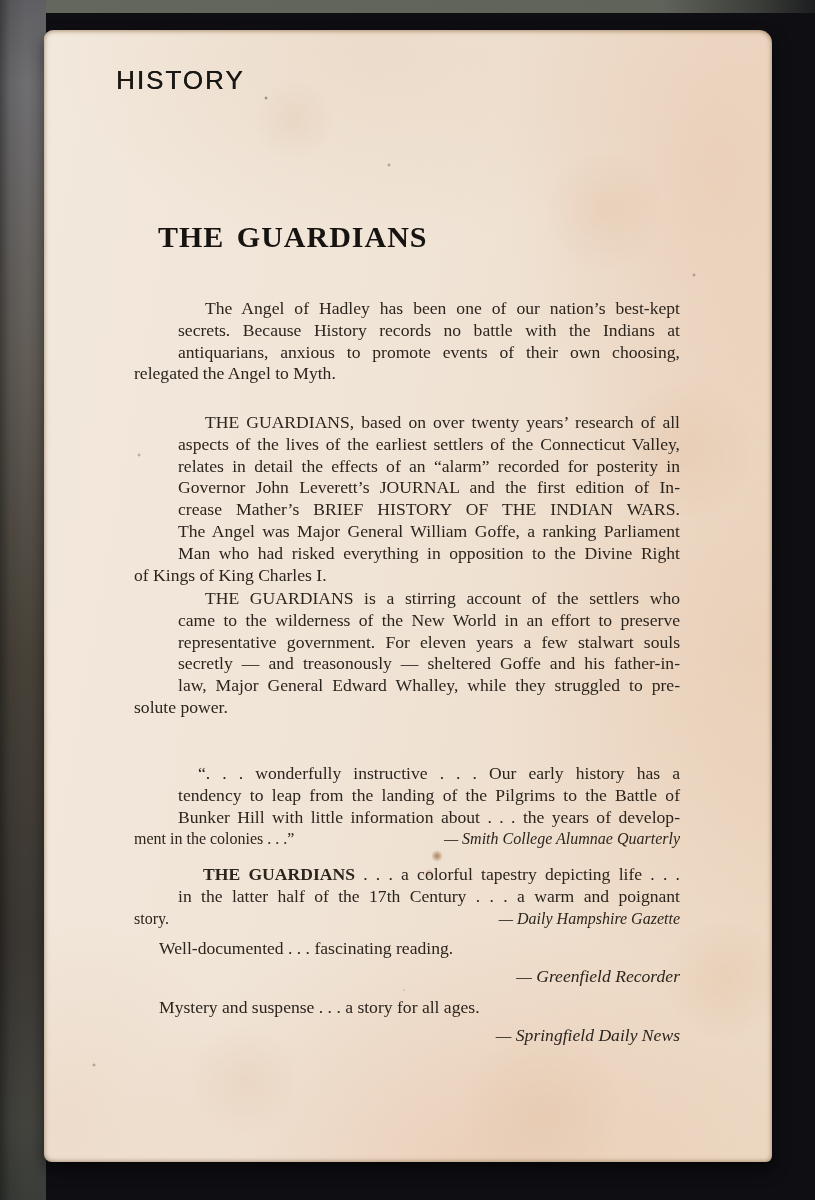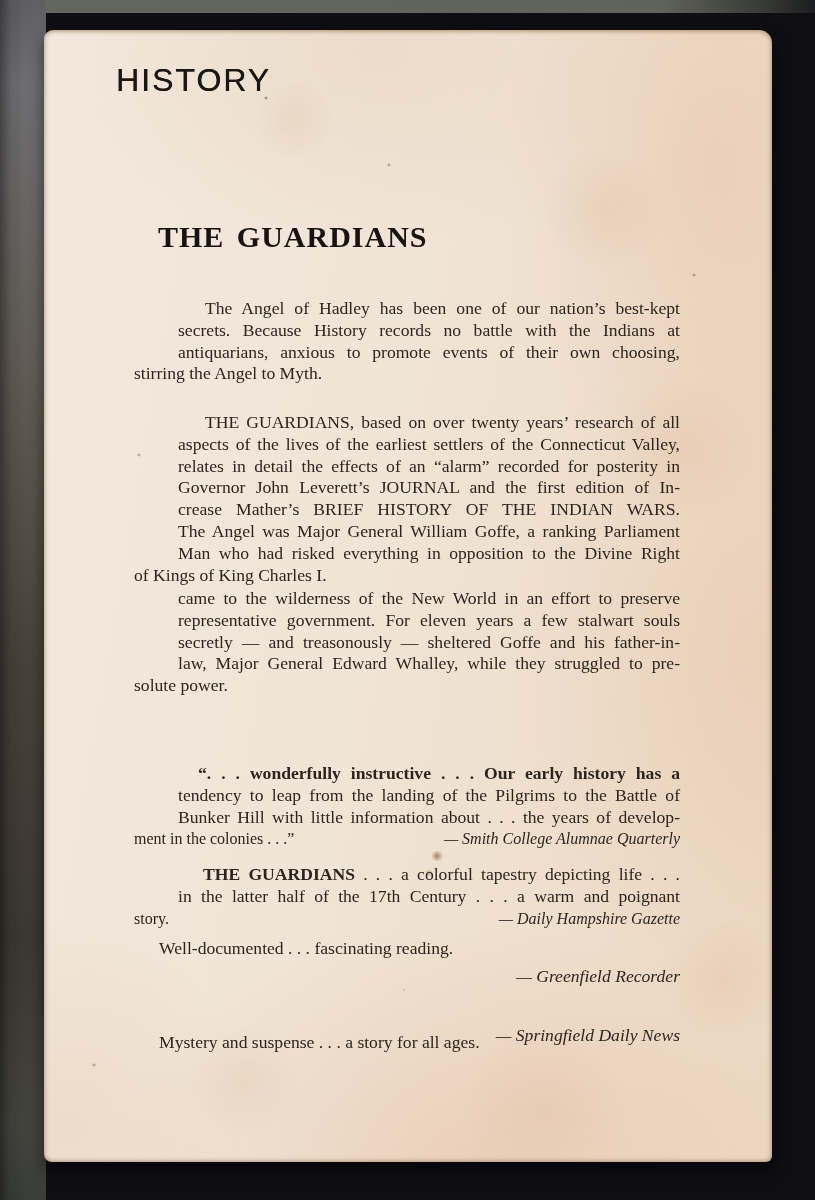--- a/index.html
+++ b/index.html
@@ -62,38 +62,38 @@
       radial-gradient(circle 60px at 560px 180px, rgba(210,160,120,.14), transparent 100%),
       radial-gradient(circle 70px at 640px 420px, rgba(215,165,125,.15), transparent 100%),
       radial-gradient(circle 55px at 200px 1050px,rgba(205,155,115,.12), transparent 100%),
       radial-gradient(circle 80px at 500px 1080px,rgba(210,160,120,.13), transparent 100%),
       radial-gradient(circle 60px at 680px 950px, rgba(215,160,120,.16), transparent 100%);
   }
 
   .history{
     position:absolute;left:72px;top:35px;
     font-family:"Liberation Sans", sans-serif;
-    font-size:32px;line-height:30px;letter-spacing:2px;
+    font-size:26px;line-height:30px;letter-spacing:2px;
     color:#1a1814;text-shadow:.35px 0 0 currentColor;
   }
   .title{
     position:absolute;left:114px;top:191px;
     font-weight:bold;font-size:30px;line-height:32px;
     letter-spacing:1px;word-spacing:4px;color:#171310;
   }
 
   .block{position:absolute;left:90px;width:546px;color:#2c251e;}
   .line{
     font-size:17.6px;line-height:21.8px;height:21.8px;
     white-space:nowrap;
   }
   .jl{text-align:justify;text-align-last:justify;-moz-text-align-last:justify;text-justify:inter-word;margin-left:44px;}
   .ll{text-align:left;}
   .indent{padding-left:27px;}
-  .qindent{padding-left:20px;font-weight:bold;}
+  .qindent{padding-left:20px;}
   .q2indent{padding-left:25px;}
   .attr-line{
     display:flex;justify-content:space-between;align-items:baseline;
     font-size:16px;line-height:21.8px;height:21.8px;white-space:nowrap;
   }
   .src{font-style:italic;}
   .attr-right{text-align:right;padding-right:3px;}
 </style>
 </head>
 <body>
@@ -106,35 +106,36 @@
   <div class="book">
     <div class="stains"></div>
 
     <div class="history">HISTORY</div>
     <div class="title">THE GUARDIANS</div>
 
     <div class="block" style="top:268px">
       <div class="line jl indent">The Angel of Hadley has been one of our nation’s best-kept</div>
       <div class="line jl">secrets.  Because History records no battle with the Indians at</div>
       <div class="line jl">antiquarians, anxious to promote events of their own choosing,</div>
-      <div class="line ll">stirring the Angel to Myth.</div>
+      <div class="line ll">relegated the Angel to Myth.</div>
     </div>
 
     <div class="block" style="top:382px">
       <div class="line jl indent">THE GUARDIANS, based on over twenty years’ research of all</div>
       <div class="line jl">aspects of the lives of the earliest settlers of the Connecticut Valley,</div>
       <div class="line jl">relates in detail the effects of an “alarm” recorded for posterity in</div>
       <div class="line jl">Governor John Leverett’s JOURNAL and the first edition of In-</div>
       <div class="line jl">crease Mather’s BRIEF HISTORY OF THE INDIAN WARS.</div>
       <div class="line jl">The Angel was Major General William Goffe, a ranking Parliament</div>
       <div class="line jl">Man who had risked everything in opposition to the Divine Right</div>
       <div class="line ll">of Kings of King Charles I.</div>
     </div>
 
     <div class="block" style="top:558px">
+      <div class="line jl indent">THE GUARDIANS is a stirring account of the settlers who</div>
       <div class="line jl">came to the wilderness of the New World in an effort to preserve</div>
       <div class="line jl">representative government.  For eleven years a few stalwart souls</div>
       <div class="line jl">secretly — and treasonously — sheltered Goffe and his father-in-</div>
       <div class="line jl">law, Major General Edward Whalley, while they struggled to pre-</div>
       <div class="line ll">solute power.</div>
     </div>
 
     <div class="block" style="top:733px">
       <div class="line jl qindent">“. . . wonderfully instructive . . . Our early history has a</div>
       <div class="line jl">tendency to leap from the landing of the Pilgrims to the Battle of</div>
@@ -154,21 +155,21 @@
       </div>
     </div>
 
     <div class="block" style="top:908px">
       <div class="line ll q2indent">Well-documented . . . fascinating reading.</div>
     </div>
     <div class="block attr-right" style="top:936px">
       <div class="line ll src" style="text-align:right">— Greenfield Recorder</div>
     </div>
 
-    <div class="block" style="top:1002px">
+    <div class="block" style="top:967px">
       <div class="line ll q2indent">Mystery and suspense . . . a story for all ages.</div>
     </div>
     <div class="block attr-right" style="top:995px">
       <div class="line ll src" style="text-align:right">— Springfield Daily News</div>
     </div>
 
   </div>
 </div>
 
 </body></html>

